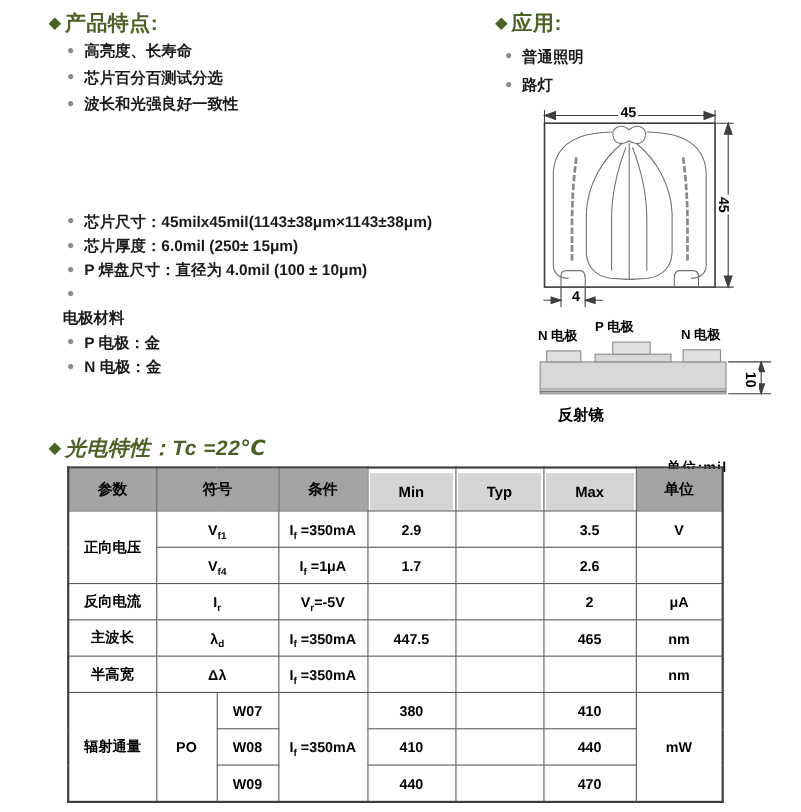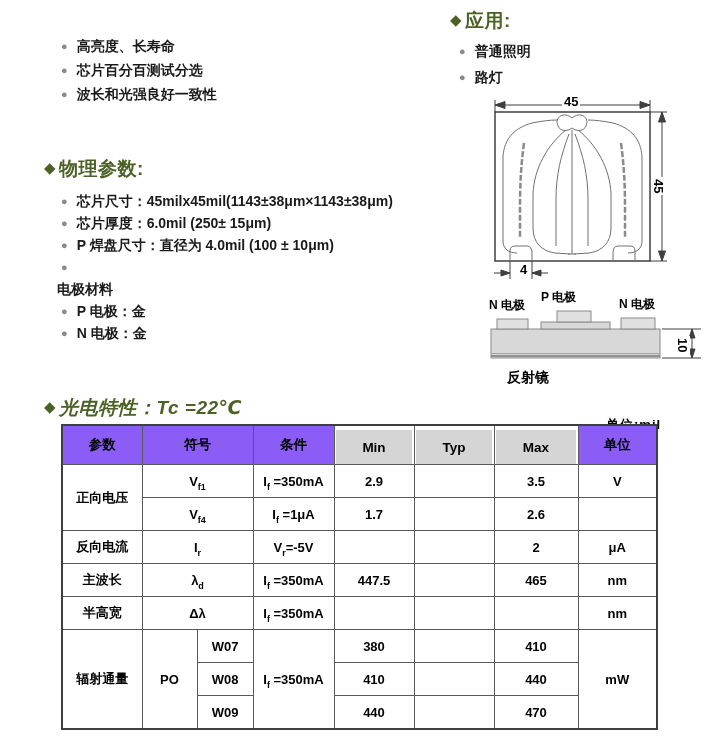--- a/index.html
+++ b/index.html
@@ -23,30 +23,33 @@
   .dim { font-size:13px; background:#fff; padding:0 2px; }
   .rot { transform:rotate(90deg); transform-origin:top left; }
   #diagram-svg { position:absolute; left:470px; top:95px; }
 
   
   #opto-table { position:absolute; left:61px; top:424px; width:595px; border-collapse:collapse; table-layout:fixed; border:2px solid #3f3f3f; }
   #opto-table th, #opto-table td {
     border:1.5px solid #5a5a5a; text-align:center; vertical-align:middle;
     font-size:13px; font-weight:bold; color:#000; padding:0; overflow:hidden;
   }
-  #opto-table thead th { height:34px; background:#8b5cf6; font-size:13.5px; }
+  #opto-table thead th { height:34px; background:#a3a3a3; font-size:13.5px; }
   #opto-table thead th.inset { background:#d5d5d5; background-clip:content-box; padding:4px 2px 0 2px; }
   #opto-table tbody td { height:32px; }
   sub { font-size:9px; line-height:0; }
 </style>
 </head>
 <body>
 
 <div id="page">
 
+  <div class="title" style="left:44px; top:8px;">
+    <span class="dm">◆</span><span>产品特点:</span>
+  </div>
   <div class="blist gap-f" style="left:61px; top:39px;">
     <div class="bitem">
         <span class="dot">●</span>
         <span>高亮度、长寿命</span>
       </div>
     <div class="bitem">
         <span class="dot">●</span>
         <span>芯片百分百测试分选</span>
       </div>
     <div class="bitem">
@@ -62,23 +65,20 @@
     <div class="bitem">
         <span class="dot">●</span>
         <span>普通照明</span>
       </div>
     <div class="bitem">
         <span class="dot">●</span>
         <span>路灯</span>
       </div>
   </div>
 
-  <div class="title" style="left:44px; top:156px;">
-    <span class="dm">◆</span><span>物理参数:</span>
-  </div>
   <div class="blist gap-p" style="left:57px; top:194px;">
     <div class="bitem" style="margin-left:4px;">
         <span class="dot">●</span>
         <span>芯片尺寸：45milx45mil(1143±38μm×1143±38μm)</span>
       </div>
     <div class="bitem" style="margin-left:4px;">
         <span class="dot">●</span>
         <span>芯片厚度：6.0mil (250± 15μm)</span>
       </div>
     <div class="bitem" style="margin-left:4px;">

